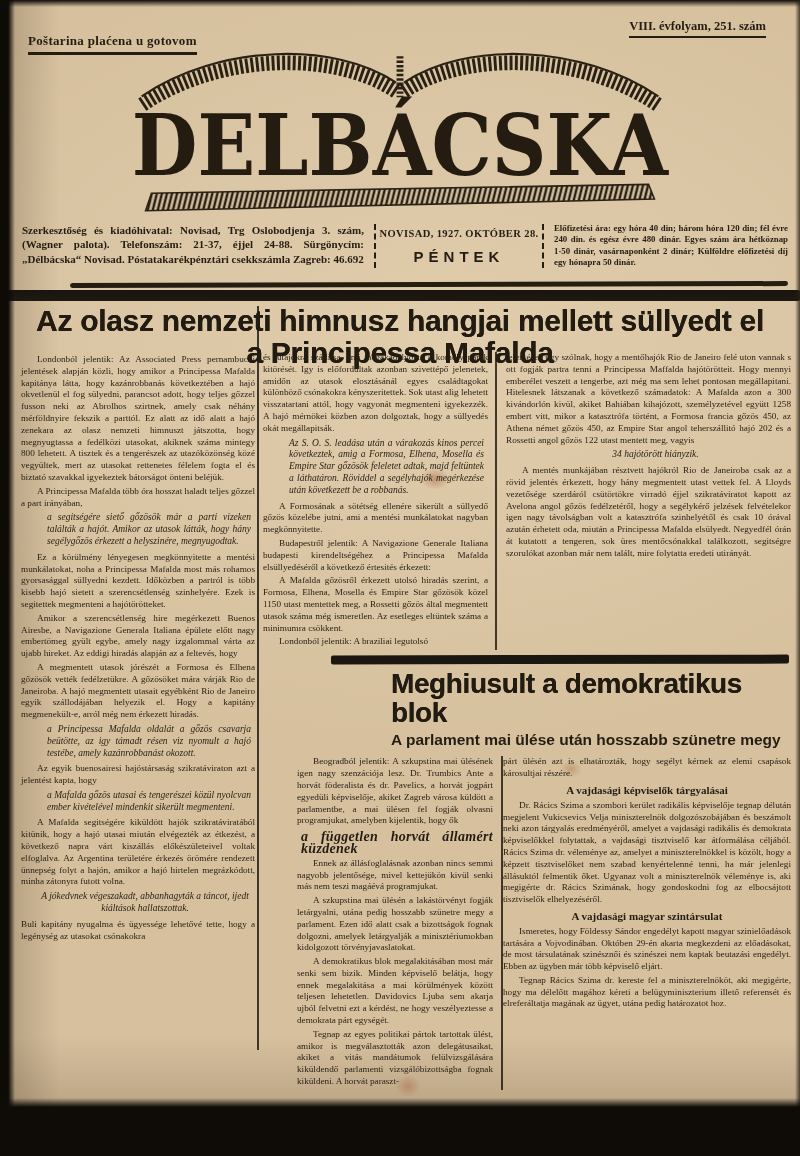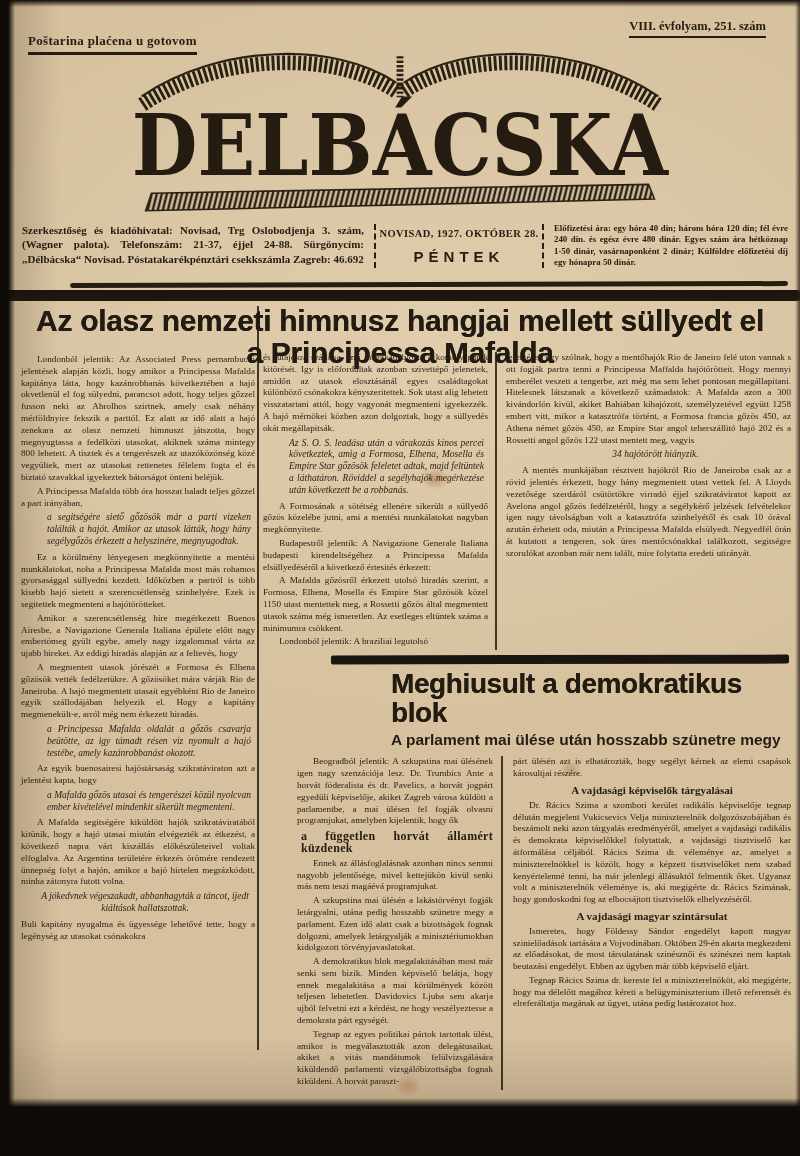--- a/index.html
+++ b/index.html
@@ -42,37 +42,37 @@
   
   .a1-head{position:absolute;left:10px;top:305px;width:780px;text-align:center;z-index:2;
            font-family:"Liberation Sans",sans-serif;font-weight:bold;color:#221b11;
            font-size:30px;line-height:1.08;letter-spacing:-.3px;text-shadow:0 0 .6px #221b11;}
   
   .para{margin:0 0 2px;font-size:9.2px;line-height:11.8px;text-align:justify;text-indent:16px;color:#2b2217;}
   .para.flush{text-indent:0;}
   .para.quote{font-style:italic;font-size:9.5px;text-indent:0;margin:3px 4px 4px 26px;}
   .para.quote-center{font-style:italic;font-size:9.5px;text-indent:0;text-align:center;margin:3px 6px 4px 20px;}
   .para.subhead{font-weight:bold;font-size:11px;text-indent:0;text-align:center;margin:5px 0 3px;color:#241d12;}
-  .para.subhead-italic{font-weight:bold;font-size:12px;text-indent:0;margin:4px 0 3px 4px;letter-spacing:.3px;color:#241d12;}
+  .para.subhead-italic{font-weight:bold;font-style:italic;font-size:14px;text-indent:0;margin:4px 0 3px 4px;letter-spacing:.3px;color:#241d12;}
   .col1{position:absolute;left:21px;top:354px;width:234px;z-index:1;}
   .vrule1{position:absolute;left:257px;top:306px;width:2px;height:744px;background:#241d12;opacity:.85;z-index:1;}
   .main-right{position:absolute;left:263px;top:352px;width:528px;z-index:1;}
   .a1-cols{display:flex;}
   .a1c2{width:225px;padding-right:7px;}
   .vd{width:2px;background:#241d12;opacity:.85;}
   .a1c3{flex:1;padding-left:9px;}
   
   .a2{margin-top:5px;}
   .a2-band{height:9px;background:#1c1610;margin:0 2px 5px 68px;border-radius:2px;transform:rotate(-.1deg);}
   .a2-head{font-family:"Liberation Sans",sans-serif;font-weight:bold;font-size:28px;line-height:1.04;
            letter-spacing:-.4px;color:#221b11;margin-left:128px;text-shadow:0 0 .5px #221b11;}
   .a2-sub{font-family:"Liberation Sans",sans-serif;font-weight:bold;font-size:15.5px;color:#241d12;margin:4px 0 7px 128px;}
   .a2-cols{display:flex;margin-left:34px;}
   .a2c1{width:196px;padding-right:8px;}
-  .a2c2{flex:1;padding-left:10px;}
+  .a2c2{flex:1;}
 </style>
 </head>
 <body>
 
 <div class="page">
 
   <div class="stain s1"></div>
   <div class="stain s2"></div>
   <div class="stain s3"></div>
 

